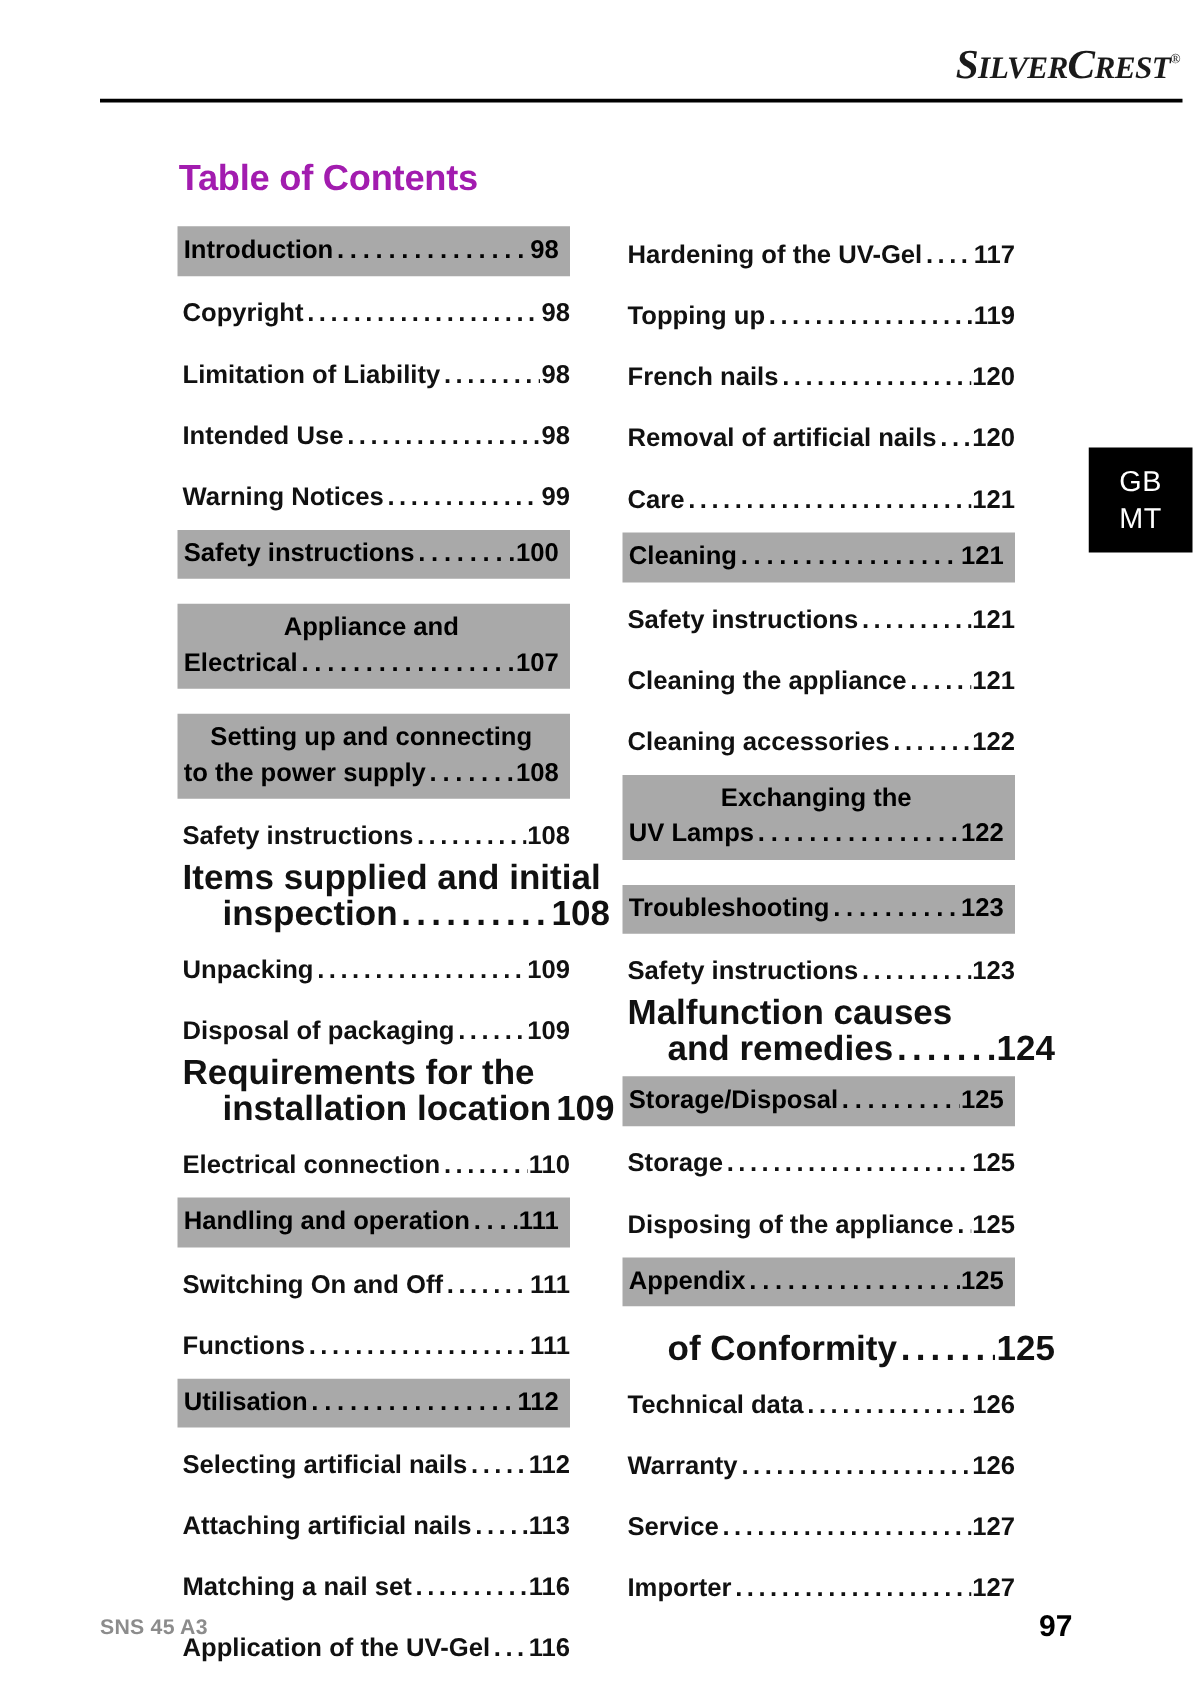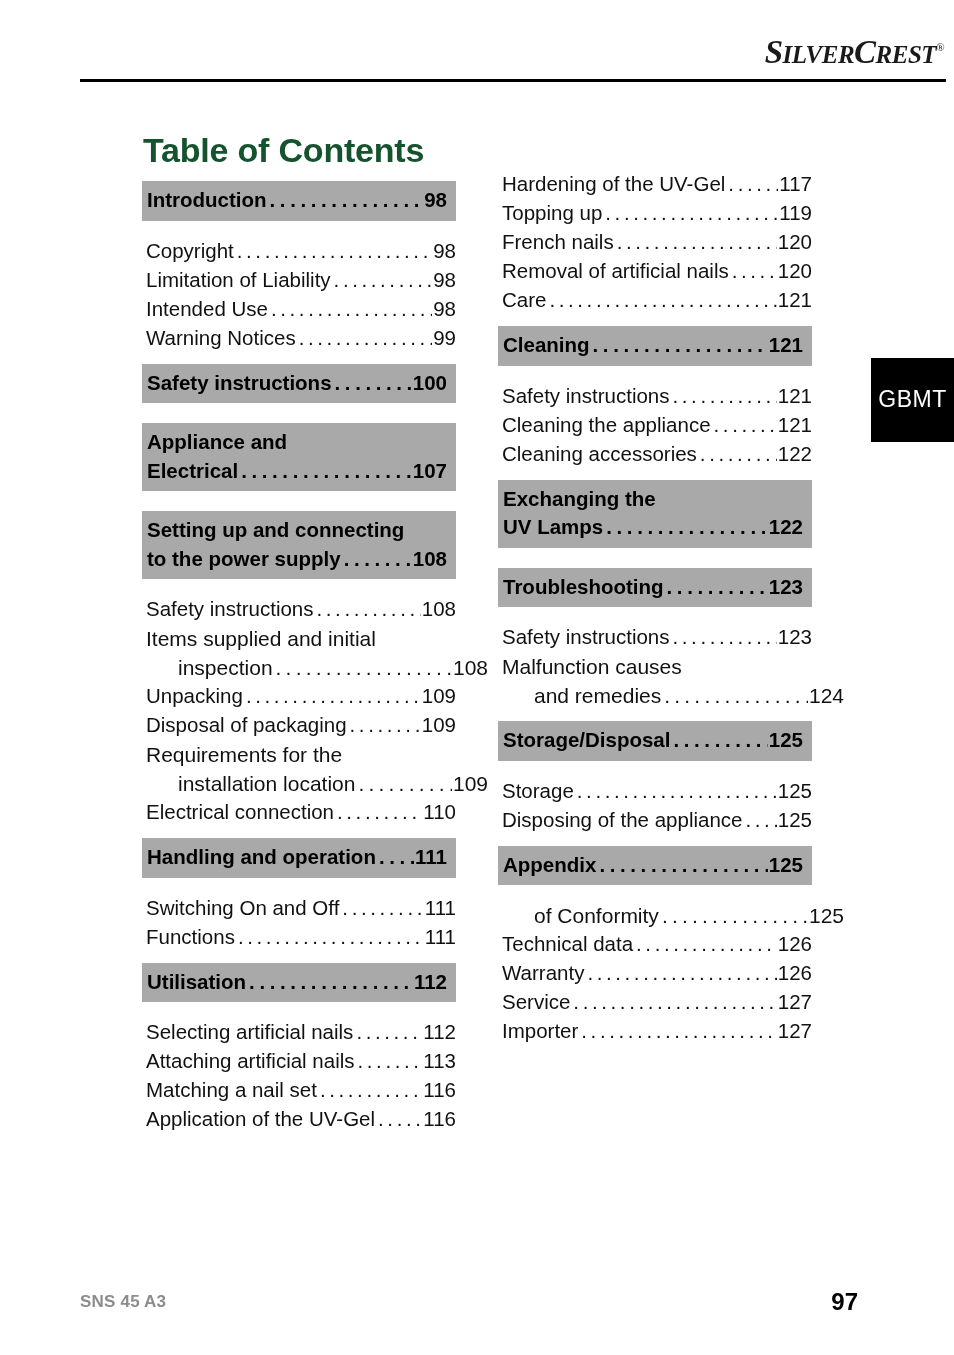--- a/index.html
+++ b/index.html
@@ -46,37 +46,37 @@
     width: 866px;
     height: 3px;
     background: #000000;
   }
 
   
   .page-title {
     position: absolute;
     left: 143px;
     top: 108px;
-    font-size: 34px;
+    font-size: 29px;
     font-weight: bold;
     letter-spacing: -0.2px;
-    color: #14532d;
+    color: #a21caf;
   }
 
   
   .lang-tab {
     position: absolute;
     left: 871px;
     top: 358px;
     width: 83px;
     height: 84px;
     background: #000000;
     color: #ffffff;
     display: flex;
-    flex-direction: row;
+    flex-direction: column;
     align-items: center;
     justify-content: center;
     font-size: 23px;
     line-height: 1.28;
     letter-spacing: 0.5px;
   }
 
   
   .toc {
     position: absolute;
@@ -112,50 +112,52 @@
     font-weight: inherit;
   }
   .entry .page {
     flex: 0 0 auto;
     white-space: nowrap;
   }
 
   
   .sub {
     font-size: 20.5px;
-    font-weight: normal;
+    font-weight: bold;
     line-height: 1;
     padding: 0 0 0 4px;
     height: 29px;
     color: #111;
+    margin-top: 20px;
   }
   .sub .leader { letter-spacing: 3.6px; font-size: 20.5px; }
 
   
   .section {
     background: #a9a9a9;
     font-size: 20.5px;
     font-weight: bold;
     line-height: 1;
     padding: 9px 9px 10px 5px;
     color: #000;
     margin-top: 7px;
     margin-bottom: 20px;
   }
   .section .leader { letter-spacing: 4.6px; }
   .section.two-line { padding-bottom: 10px; }
   .section .line1 {
     white-space: nowrap;
     margin-bottom: 8px;
+    text-align: center;
   }
 
   
   .sub-wrap {
-    font-size: 21px;
-    font-weight: normal;
+    font-size: 28px;
+    font-weight: bold;
     line-height: 1;
     padding-left: 4px;
     color: #111;
   }
   .sub-wrap .line1 {
     height: 29px;
     white-space: nowrap;
   }
   .sub-wrap .entry { height: 29px; margin-left: 32px; }
 

